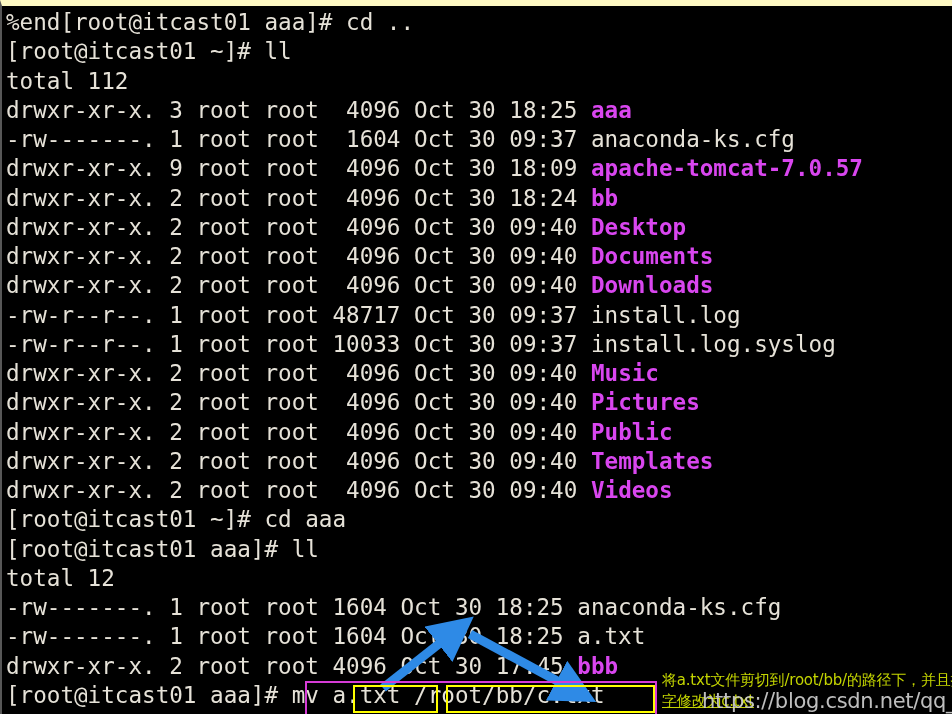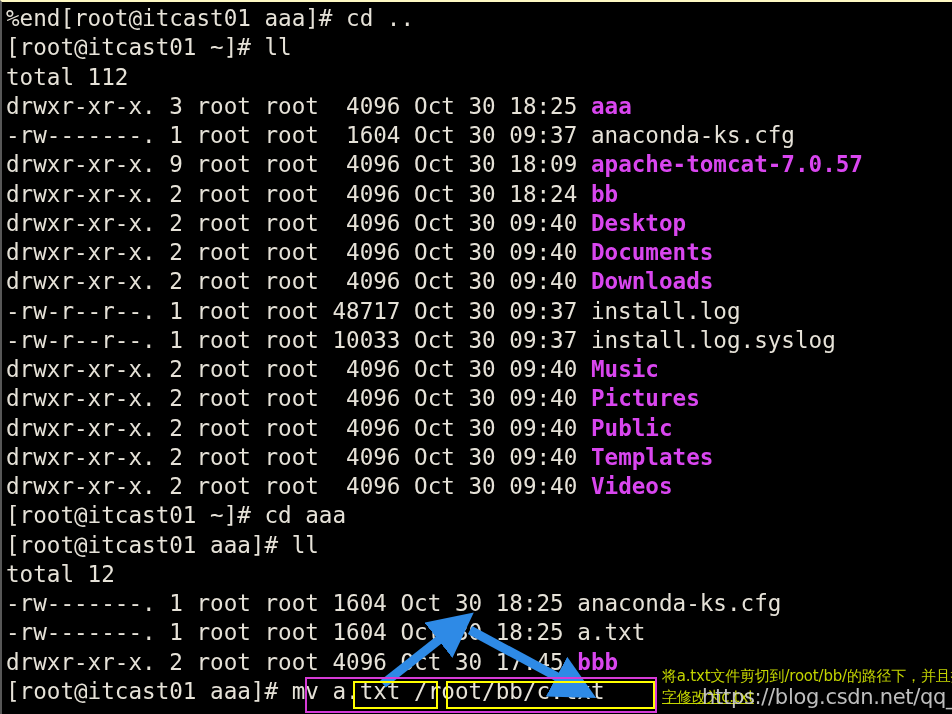--- a/index.html
+++ b/index.html
@@ -14,21 +14,21 @@
     overflow: hidden;
     font-family: "DejaVu Sans Mono", "Liberation Mono", monospace;
   }
   #terminal {
     position: relative;
     width: 952px;
     height: 714px;
     background: #000000;
     box-sizing: border-box;
     border-left: 2px solid #575757;
-    border-top: 2px solid #fef9c3;
+    border-top: 6px solid #fef9c3;
     overflow: hidden;
   }
   #screen {
     position: absolute;
     left: 4px;
     top: 2px;
     width: 948px;
     font-size: 22.6px;
     line-height: 29.25px;
     letter-spacing: 0px;

